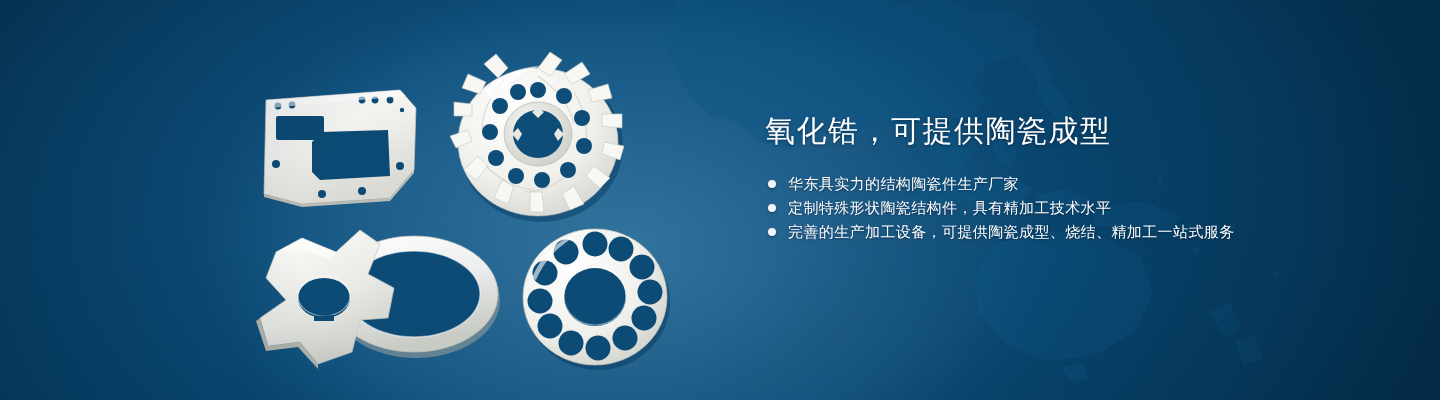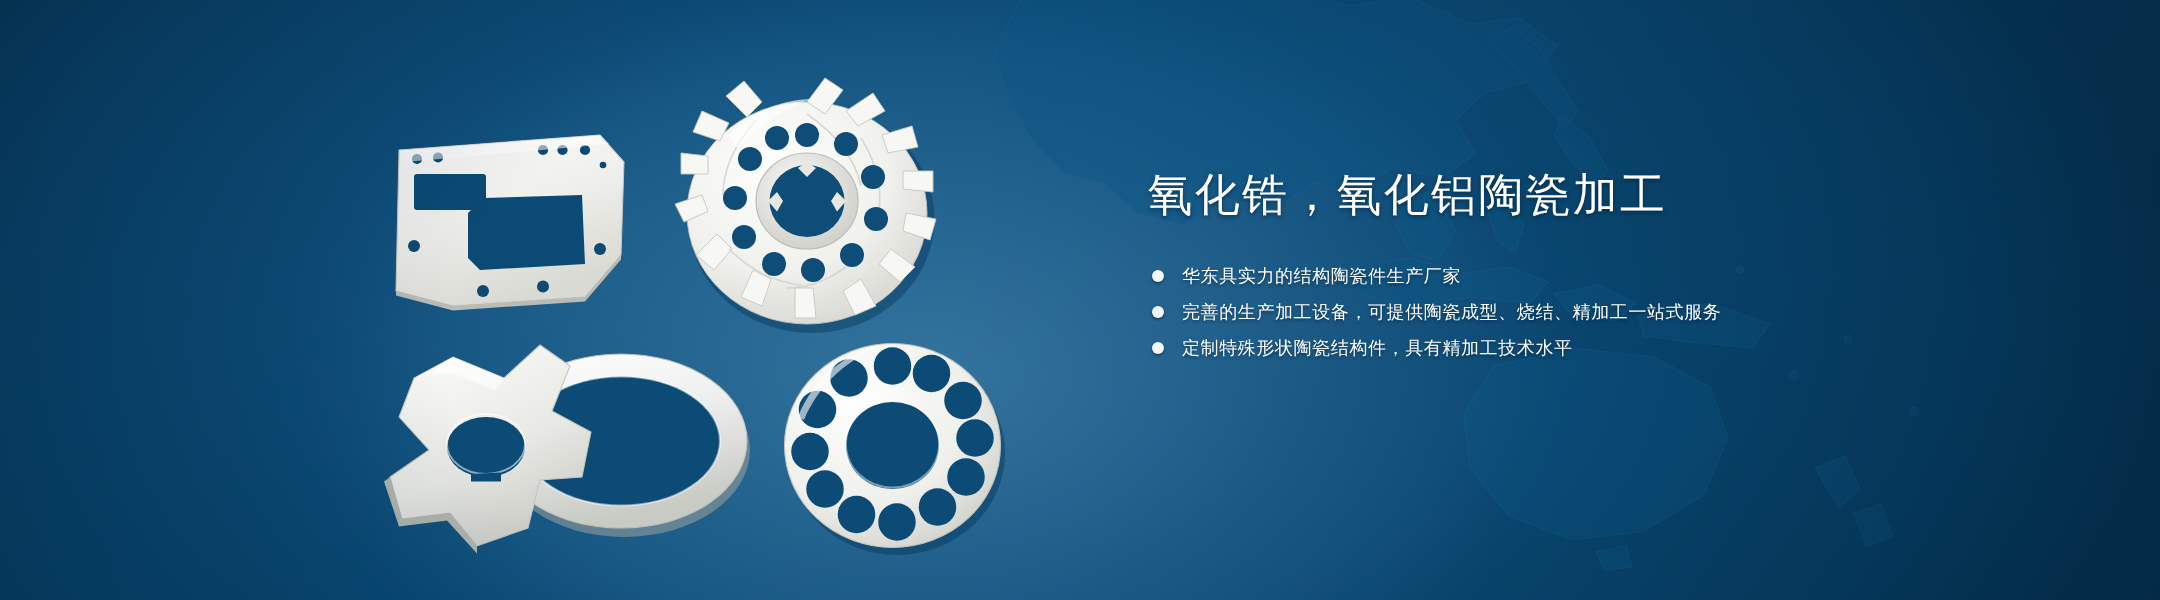--- a/index.html
+++ b/index.html
@@ -65,21 +65,21 @@
   .dot {
     width:8px; height:8px;
     border-radius:50%;
     background:#f2f6f9;
     margin-right:12px;
     margin-left:3px;
     flex:0 0 auto;
     box-shadow:0 1px 2px rgba(0,15,35,0.5);
   }
   .bullet-text {
-    font-size:12px;
+    font-size:15px;
     line-height:24px;
     color:#ffffff;
     letter-spacing:0.4px;
     white-space:nowrap;
     text-shadow:0 1px 2px rgba(0,20,40,0.5);
   }
 
   
   .parts { position:absolute; inset:0; pointer-events:none; }
   .parts svg { position:absolute; display:block; }
@@ -300,31 +300,31 @@
         <circle cx="48" cy="30" r="12.5"></circle>
       </g>
 
       <path d="M14,56 C24,30 46,12 74,7 C48,16 28,34 18,58 Z" fill="#ffffff" opacity="0.6"></path>
     </svg>
   </div>
 
   <div class="vignette"></div>
 
   <div class="copy">
-    <div class="headline">氧化锆，氧化铝陶瓷加工</div>
+    <div class="headline">氧化锆，可提供陶瓷成型</div>
 
     <ul class="bullets">
       <li class="bullet">
         <span class="dot"></span>
         <span class="bullet-text">华东具实力的结构陶瓷件生产厂家</span>
       </li>
       <li class="bullet">
         <span class="dot"></span>
-        <span class="bullet-text">完善的生产加工设备，可提供陶瓷成型、烧结、精加工一站式服务</span>
+        <span class="bullet-text">定制特殊形状陶瓷结构件，具有精加工技术水平</span>
       </li>
       <li class="bullet">
         <span class="dot"></span>
-        <span class="bullet-text">定制特殊形状陶瓷结构件，具有精加工技术水平</span>
+        <span class="bullet-text">完善的生产加工设备，可提供陶瓷成型、烧结、精加工一站式服务</span>
       </li>
     </ul>
   </div>
 
 </div>
 
 </body></html>

